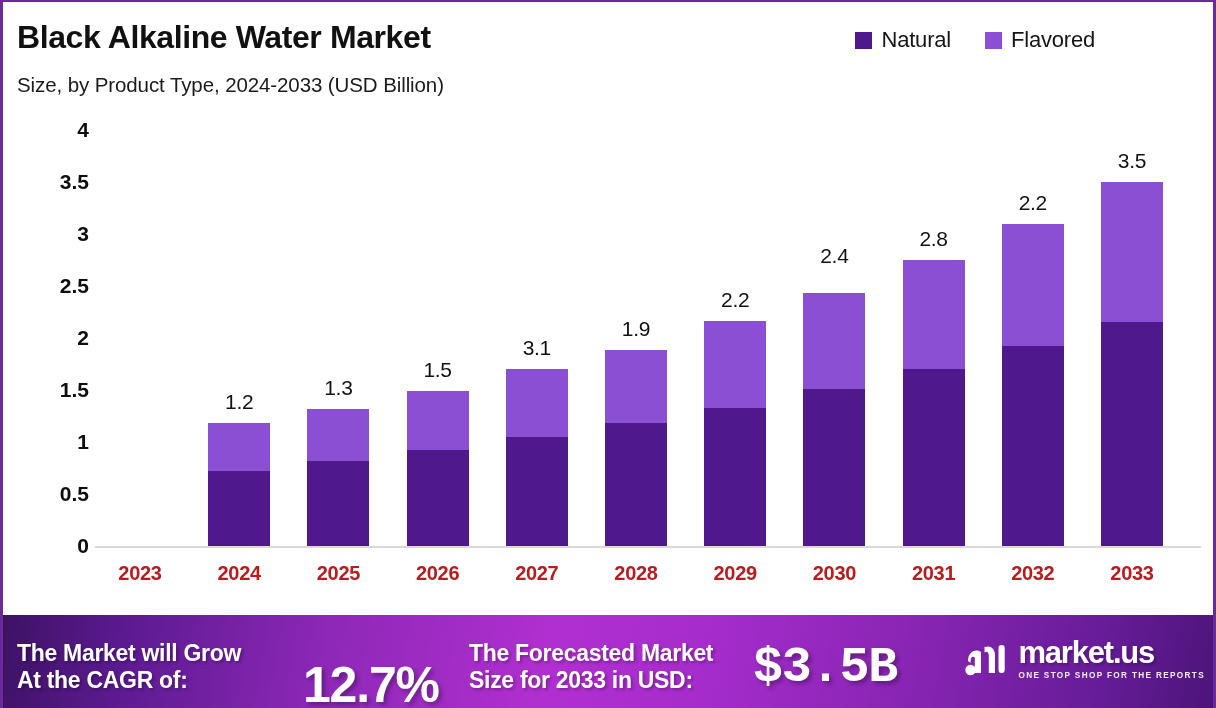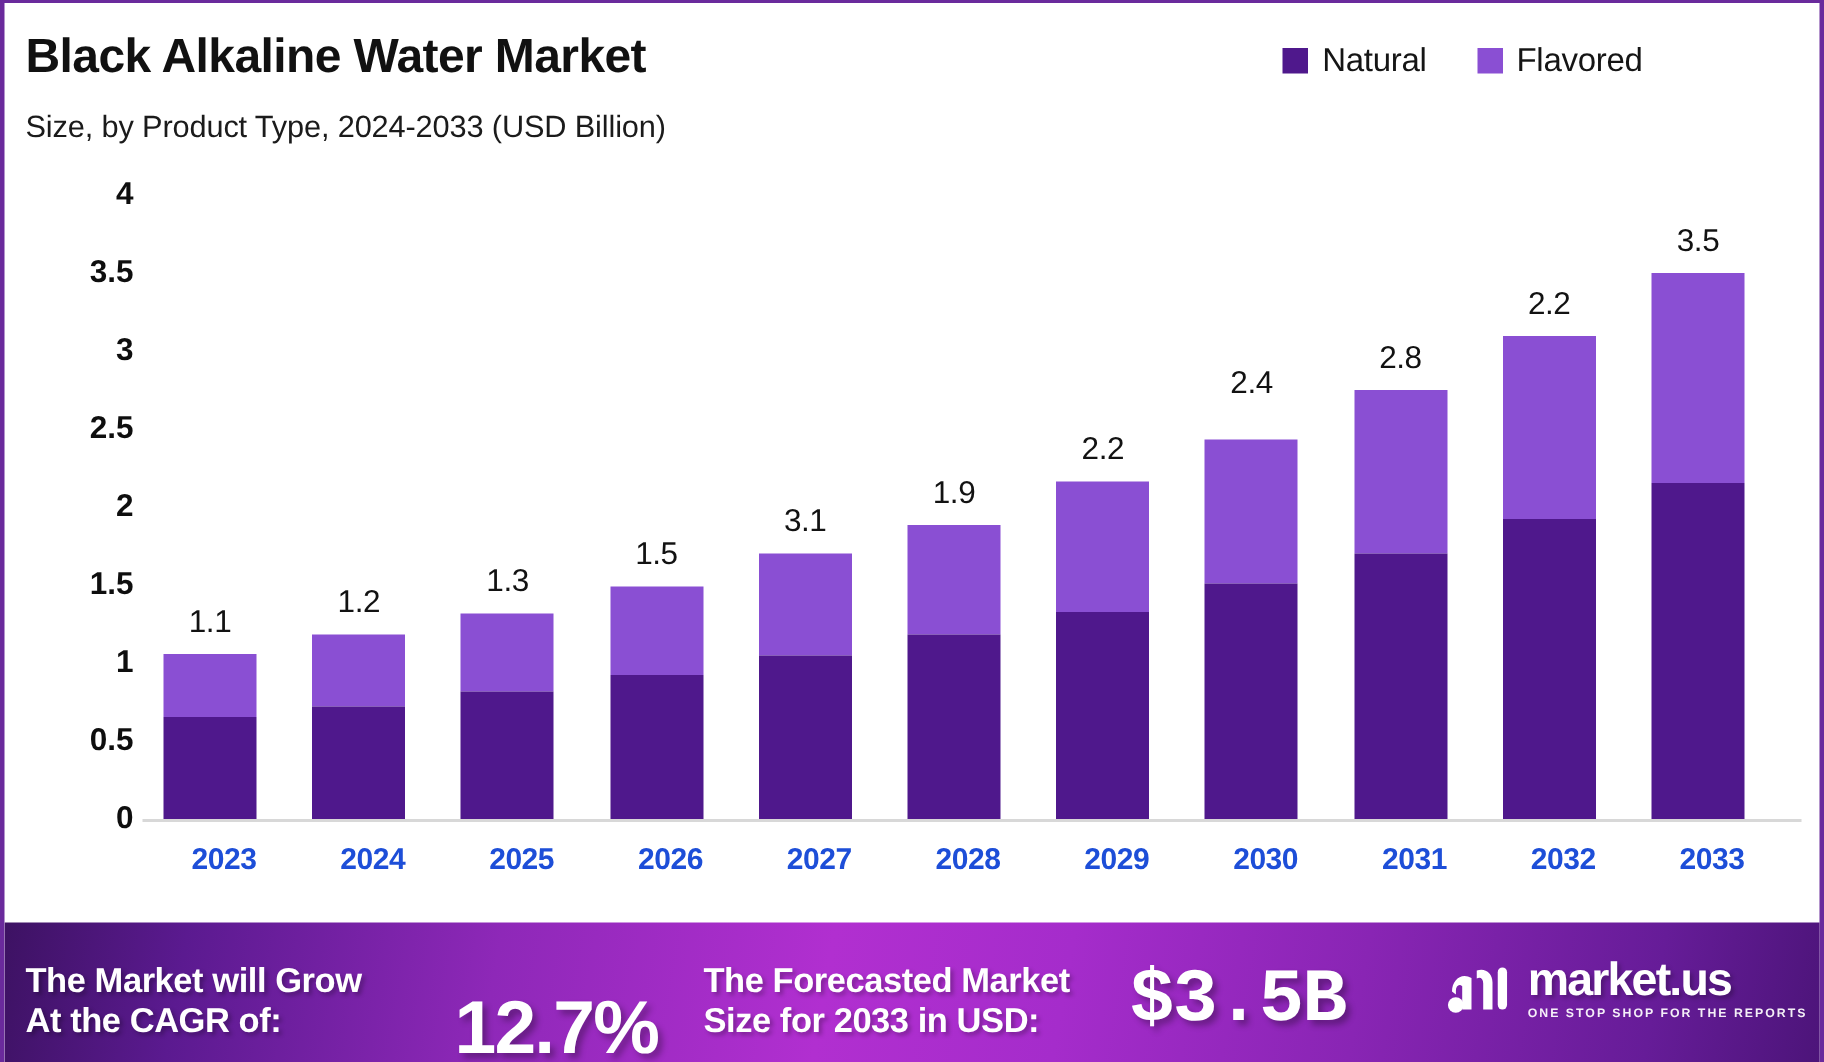--- a/index.html
+++ b/index.html
@@ -152,24 +152,24 @@
     position: absolute;
     left: 100px;
     top: 443px;
     width: 1100px;
     height: 40px;
   }
   .x-tick {
     position: absolute;
     top: 9px;
     width: 62px;
-    text-align: right;
+    text-align: center;
     font-size: 20px;
     font-weight: 700;
-    color: #1d4ed8;
+    color: #b91c1c;
     letter-spacing: -0.3px;
   }
 
   
   .banner {
     position: absolute;
     left: 0;
     bottom: 0;
     width: 1216px;
     height: 93px;
@@ -272,25 +272,20 @@
         <div class="y-tick" style="top: 332px;">1</div>
         <div class="y-tick" style="top: 280px;">1.5</div>
         <div class="y-tick" style="top: 228px;">2</div>
         <div class="y-tick" style="top: 176px;">2.5</div>
         <div class="y-tick" style="top: 124px;">3</div>
         <div class="y-tick" style="top: 72px;">3.5</div>
         <div class="y-tick" style="top: 20px;">4</div>
       </div>
     <div class="baseline"></div>
     <div class="bars" id="bars">
-        <div class="bar-group" style="left: 6px;">
-          <div class="bar-value" style="bottom: 119.24px;">1.1</div>
-          <div class="seg seg-flavored" style="height: 42.64px; background: rgb(138, 79, 211);"></div>
-          <div class="seg seg-natural" style="height: 67.6px; background: rgb(79, 24, 140);"></div>
-        </div>
         <div class="bar-group" style="left: 105.2px;">
           <div class="bar-value" style="bottom: 131.72px;">1.2</div>
           <div class="seg seg-flavored" style="height: 47.84px; background: rgb(138, 79, 211);"></div>
           <div class="seg seg-natural" style="height: 74.88px; background: rgb(79, 24, 140);"></div>
         </div>
         <div class="bar-group" style="left: 204.4px;">
           <div class="bar-value" style="bottom: 146.28px;">1.3</div>
           <div class="seg seg-flavored" style="height: 52px; background: rgb(138, 79, 211);"></div>
           <div class="seg seg-natural" style="height: 85.28px; background: rgb(79, 24, 140);"></div>
         </div>

